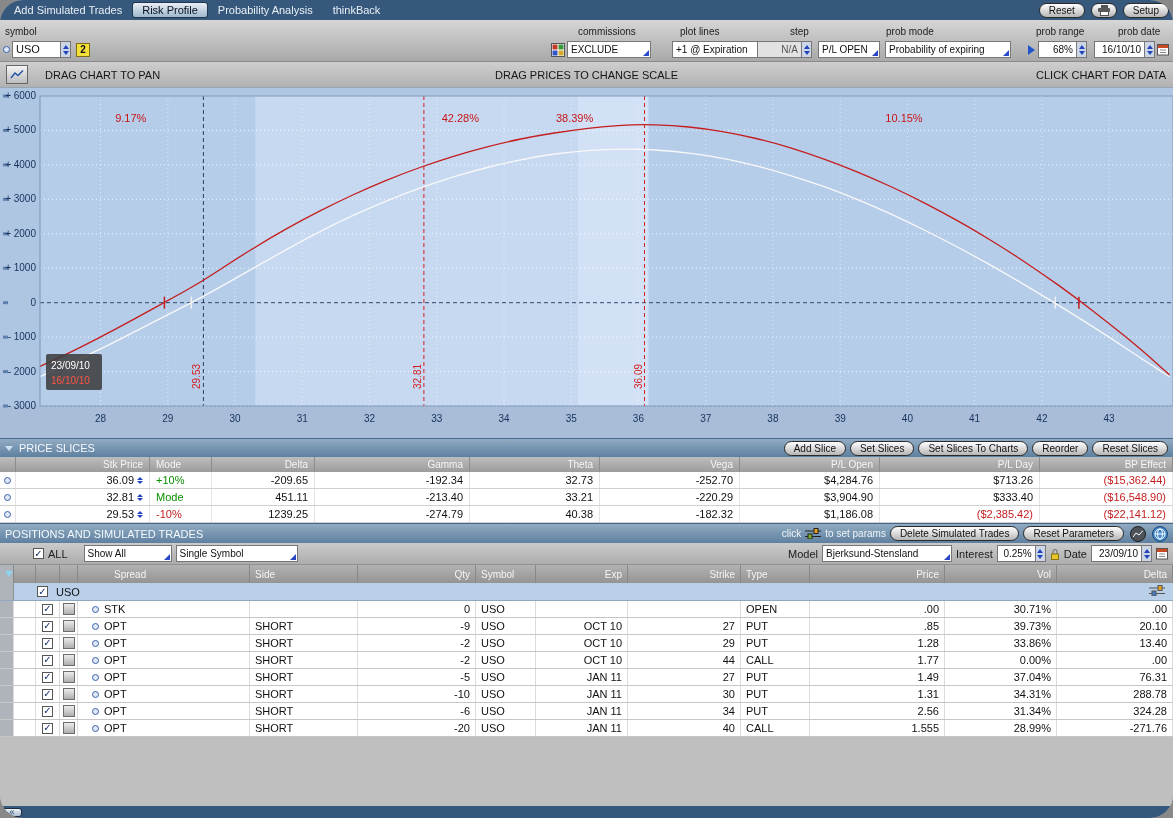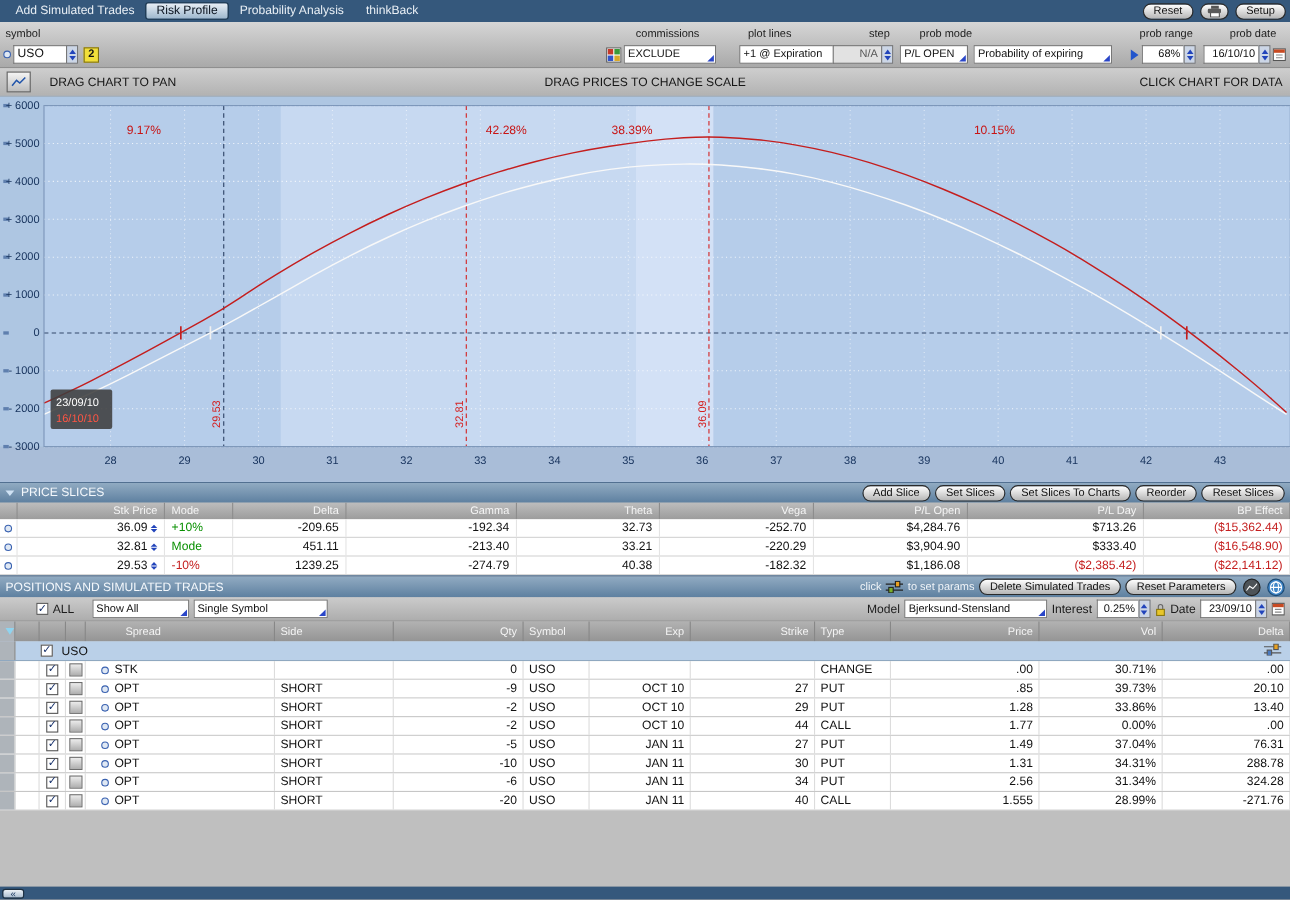--- a/index.html
+++ b/index.html
@@ -1,17 +1,17 @@
 <!DOCTYPE html>
 <html><head>
 <meta charset="utf-8">
 <style>
   html,body{margin:0;padding:0;background:#888;}
   *{box-sizing:border-box;}
-  .app{width:1173px;height:818px;background:#bfbfbf;font-family:"Liberation Sans","DejaVu Sans",sans-serif;font-size:11px;color:#111;display:flex;flex-direction:column;overflow:hidden;position:relative;}
+  .app{width:1173px;height:818px;background:#bfbfbf;font-family:"Liberation Sans","DejaVu Sans",sans-serif;font-size:11px;color:#111;display:flex;flex-direction:column;overflow:hidden;position:relative;border-radius:23px;}
   
   .topbar{height:20px;background:#35587c;display:flex;align-items:center;padding:0 4px;gap:2px;flex:0 0 auto;}
   .tab{color:#e9eff5;font-size:11px;padding:2px 10px;white-space:nowrap;cursor:default;}
   .tab.active{background:linear-gradient(#e8eef5,#9db7cd);color:#09121e;border:1px solid #1c374f;border-radius:3px;padding:1px 9px;}
   .topbar .spacer{flex:1;}
   .pill{height:15px;border-radius:8px;background:linear-gradient(#ffffff,#b6b6b6);border:1px solid #2a2a2a;font-size:10px;padding:0 9px;display:inline-flex;align-items:center;color:#111;white-space:nowrap;}
   .topbar .pill{margin-left:4px;}
   
   .params{height:42px;background:linear-gradient(#d6d6d6,#a9a9a9);border-bottom:1px solid #8a8a8a;position:relative;flex:0 0 auto;}
   .plabel{position:absolute;top:6px;font-size:10px;color:#1c1c1c;white-space:nowrap;}
@@ -142,21 +142,21 @@
             <i class="tu"></i>
             <i class="td"></i>
           </span>
         </span>
     </div>
 
     <div class="pctrl" style="left:818px;">
       <span class="dd" style="width:62px;">P/L OPEN</span>
     </div>
 
-    <div class="plabel" style="left:836px;">prob mode</div>
+    <div class="plabel" style="left:886px;">prob mode</div>
     <div class="pctrl" style="left:885px;">
       <span class="dd" style="width:126px;">Probability of expiring</span>
     </div>
 
     <div class="pctrl" style="left:1028px;">
       <i class="play"></i>
     </div>
 
     <div class="plabel" style="left:1036px;">prob range</div>
     <div class="pctrl" style="left:1038px;">
@@ -488,21 +488,21 @@
         </div>
         <div>
           <span class="circ" style="margin-left:9px;margin-right:5px;"></span>
           <span>STK</span>
         </div>
         <div></div>
         <div class="r">0</div>
         <div>USO</div>
         <div class="r"></div>
         <div class="r"></div>
-        <div>CHANGE</div>
+        <div>OPEN</div>
         <div class="r">.00</div>
         <div class="r">30.71%</div>
         <div class="r">.00</div>
       </div>
       <div class="prow">
         <div class="gutter"></div>
         <div></div>
         <div class="ctr">
           <span class="cb">✓</span>
         </div>

